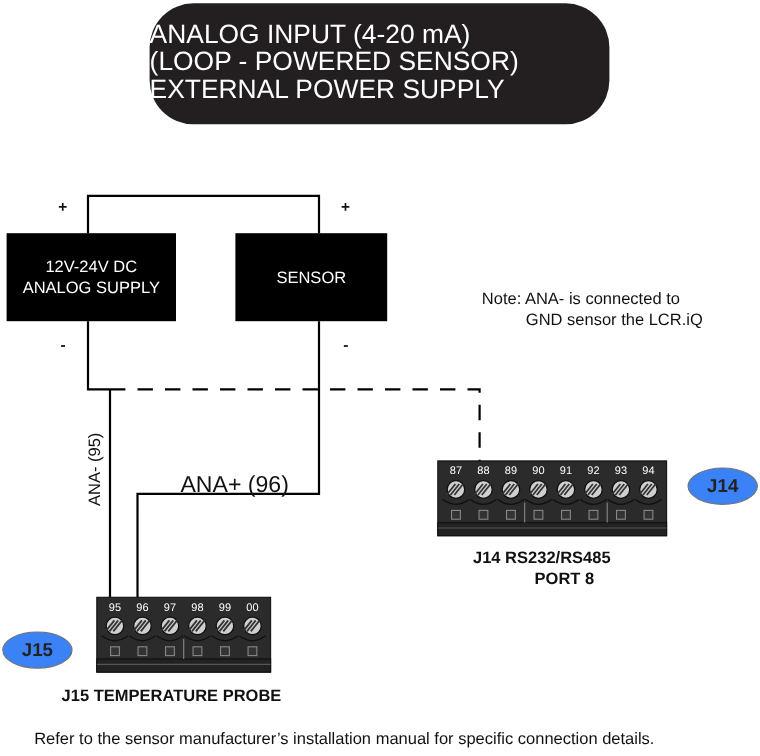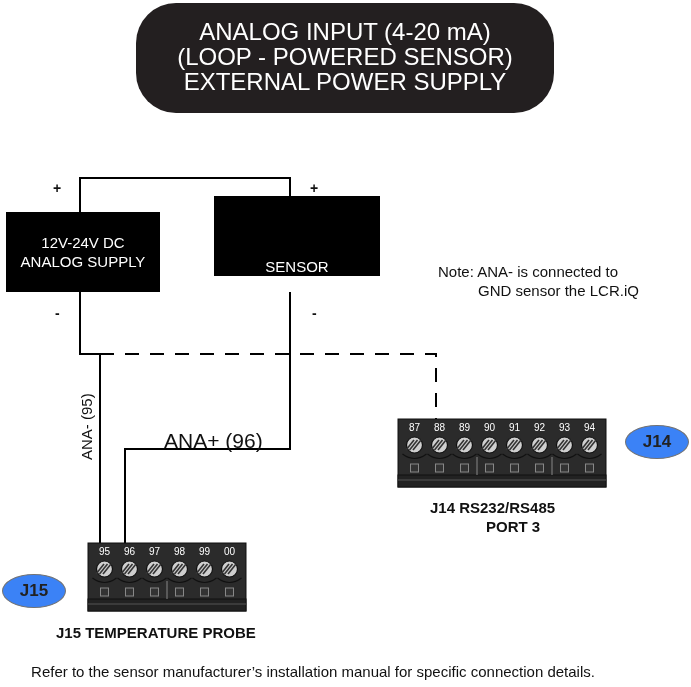--- a/index.html
+++ b/index.html
@@ -1,19 +1,19 @@
 <!DOCTYPE html>
 <html><head>
 <meta charset="utf-8">
 <style>
   html, body { margin: 0; padding: 0; background: #ffffff; }
   body { width: 691px; height: 687px; position: relative; overflow: hidden;
          font-family: "Liberation Sans", sans-serif; color: #111; }
   .title-box { position: absolute; left: 136px; top: 3px; width: 418px; height: 110px;
-               background: #231f20; border-radius: 40px; color: #fff; text-align: center;
+               background: #231f20; border-radius: 40px; color: #fff; 
                font-size: 24px; line-height: 25px; padding-top: 16px; box-sizing: border-box; }
   .title-box div { white-space: nowrap; }
   svg.wires { position: absolute; left: 0; top: 0; }
   .box { position: absolute; background: #000; color: #fff; text-align: center;
          font-size: 15px; line-height: 19px; display: flex; align-items: center; justify-content: center; flex-direction: column; }
   .sign { position: absolute; font-size: 14px; font-weight: bold; }
   .note { position: absolute; font-size: 15px; line-height: 19px; white-space: nowrap; }
   .wire-label { position: absolute; font-size: 21px; white-space: nowrap; }
   .vlabel { position: absolute; font-size: 15px; white-space: nowrap; transform: rotate(-90deg); transform-origin: left top; }
   .caption { position: absolute; font-weight: bold; font-size: 15px; line-height: 20px; white-space: nowrap; }
@@ -155,32 +155,32 @@
     </g>
 </svg>
 
 <div class="box" style="left:6px; top:212px; width:154px; height:80px;">
   <div>12V-24V DC</div>
   <div>ANALOG SUPPLY</div>
 </div>
 <div class="sign" style="left:53px; top:180px;">+</div>
 <div class="sign" style="left:55px; top:305px;">-</div>
 
-<div class="box" style="left:214px; top:196px; width:166px; height:80px;justify-content:flex-end;">
+<div class="box" style="left:214px; top:212px; width:138px; height:80px;">
   <div>SENSOR</div>
 </div>
 <div class="sign" style="left:310px; top:180px;">+</div>
 <div class="sign" style="left:312px; top:305px;">-</div>
 
 <div class="note" style="left:438px; top:262px;">Note: ANA- is connected to</div>
 <div class="note" style="left:478px; top:281px;">GND sensor the LCR.iQ</div>
 
 <div class="vlabel" style="left:78px; top:460px;">ANA- (95)</div>
 <div class="wire-label" style="left:164px; top:429px;">ANA+ (96)</div>
 
 <div class="badge" style="left:625px; top:425px;">J14</div>
 <div class="caption" style="left:430px; top:498px;">J14  RS232/RS485</div>
-<div class="caption" style="left:486px; top:517px;">PORT 3</div>
+<div class="caption" style="left:486px; top:517px;">PORT 8</div>
 
 <div class="badge" style="left:2px; top:574px;">J15</div>
 <div class="caption" style="left:56px; top:623px;">J15  TEMPERATURE PROBE</div>
 
 <div class="footer">Refer to the sensor manufacturer’s installation manual for specific connection details.</div>
 
 </body></html>

